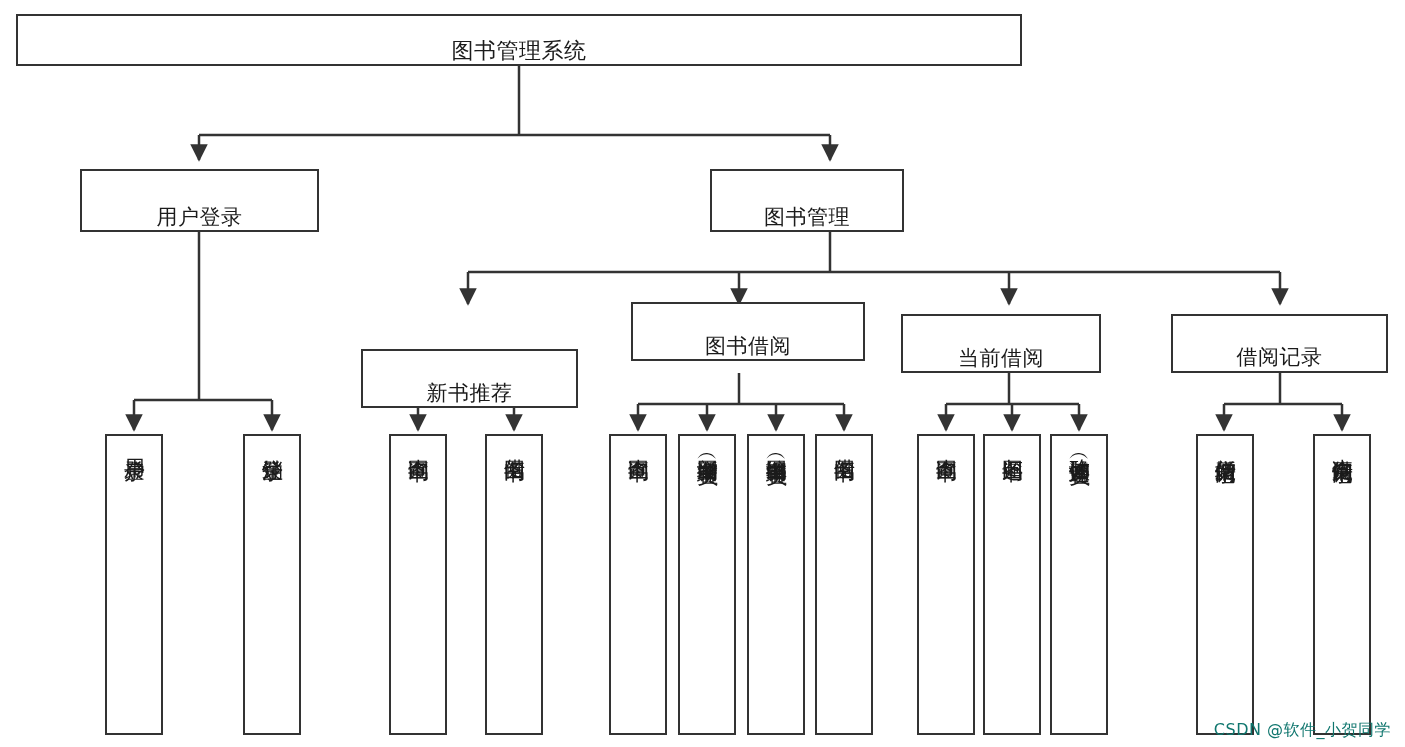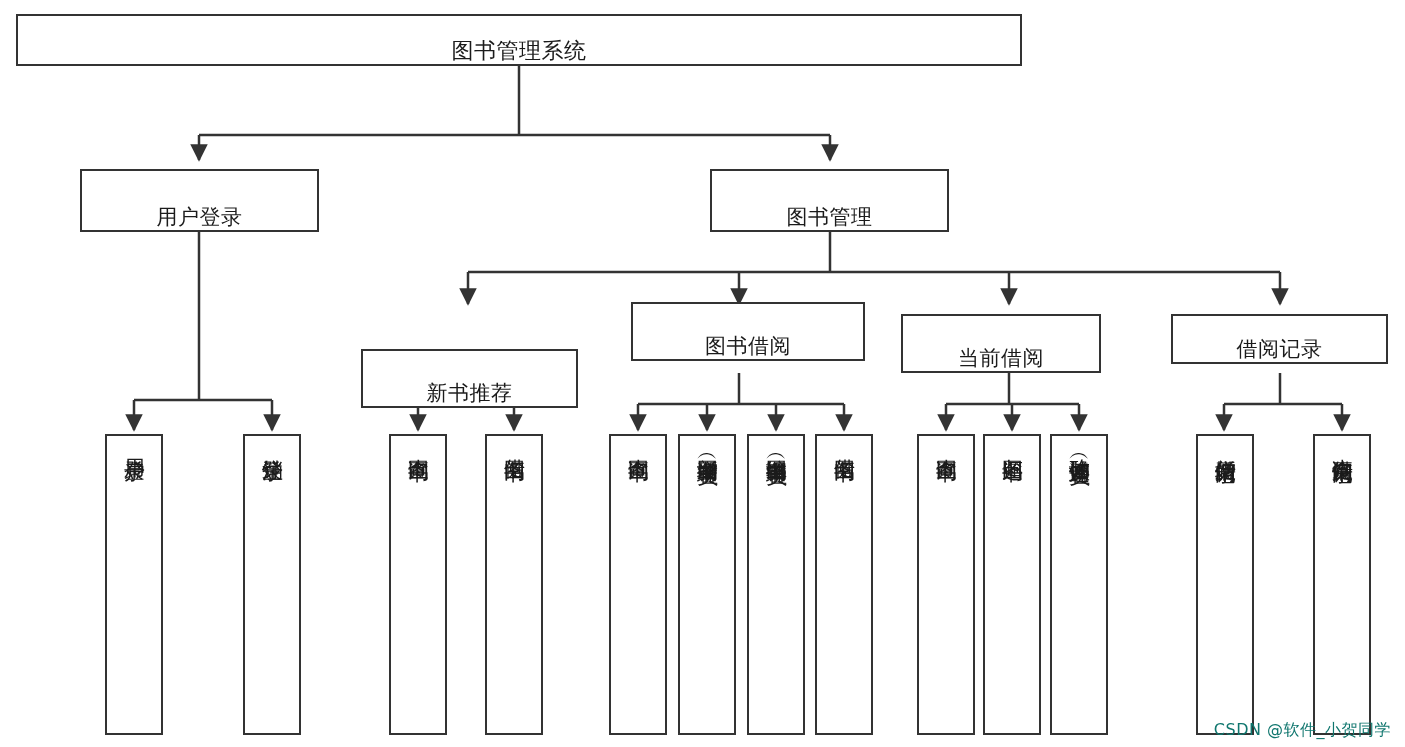--- a/index.html
+++ b/index.html
@@ -130,34 +130,34 @@
     </g>
   </svg>
 
   <div class="node h root" style="left:16px; top:14px; width:1006px; height:52px;">
     <span class="label">图书管理系统</span>
   </div>
 
   <div class="node h" style="left:80px; top:169px; width:239px; height:63px;">
     <span class="label">用户登录</span>
   </div>
-  <div class="node h" style="left:710px; top:169px; width:239px; height:63px;">
+  <div class="node h" style="left:710px; top:169px; width:194px; height:63px;">
     <span class="label">图书管理</span>
   </div>
 
   <div class="node h" style="left:361px; top:314px; width:217px; height:59px;margin-top:35px;">
     <span class="label">新书推荐</span>
   </div>
   <div class="node h" style="left:631px; top:302px; width:234px; height:59px;">
     <span class="label">图书借阅</span>
   </div>
   <div class="node h" style="left:901px; top:314px; width:200px; height:59px;">
     <span class="label">当前借阅</span>
   </div>
-  <div class="node h" style="left:1171px; top:314px; width:217px; height:50px;">
+  <div class="node h" style="left:1171px; top:314px; width:217px; height:59px;font-family:Liberation Mono, monospace;">
     <span class="label">借阅记录</span>
   </div>
 
   <div class="node v" style="left:105px; top:434px; width:58px; height:301px;">
     <span class="label">用户登录</span>
   </div>
   <div class="node v" style="left:243px; top:434px; width:58px; height:301px;">
     <span class="label">注销登录</span>
   </div>
 

